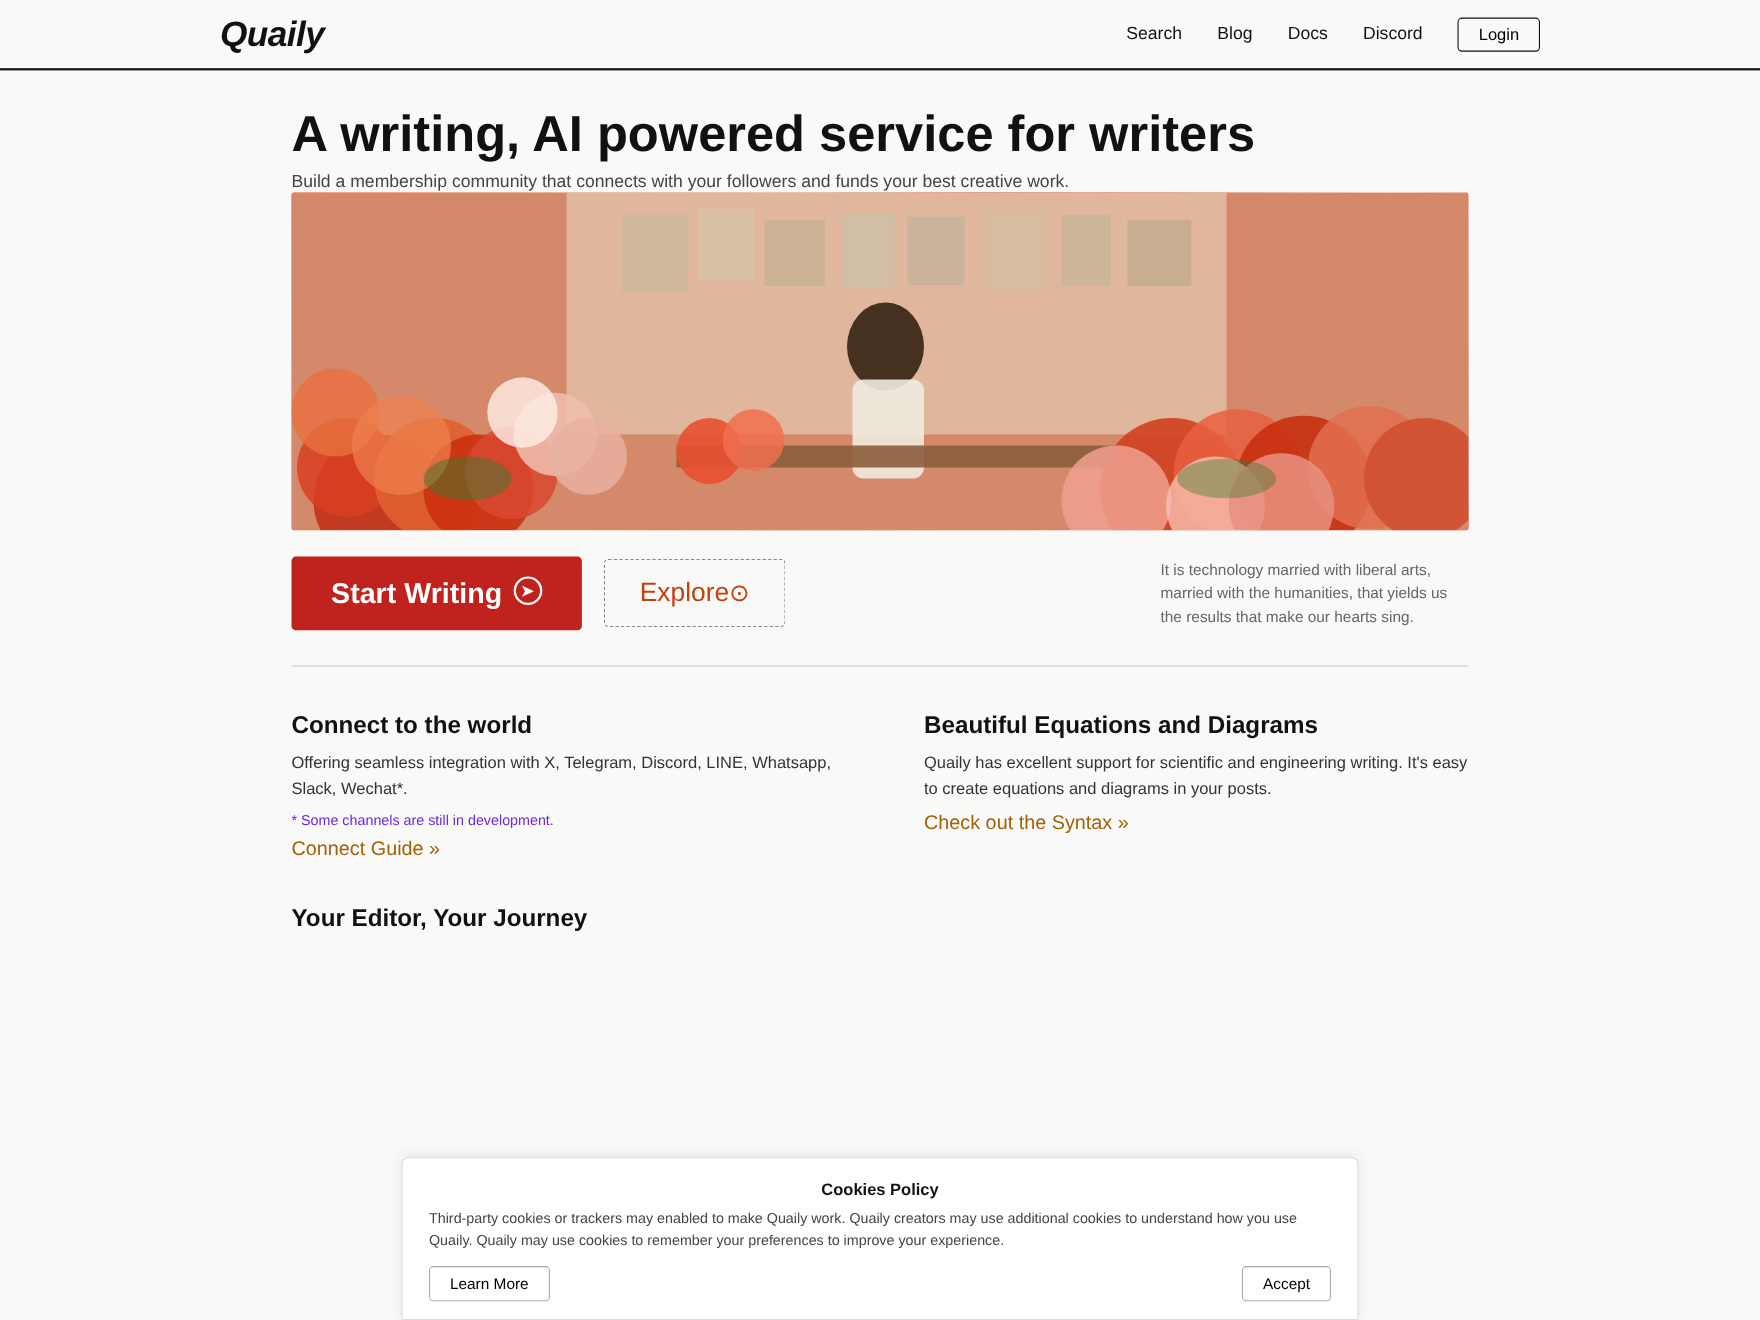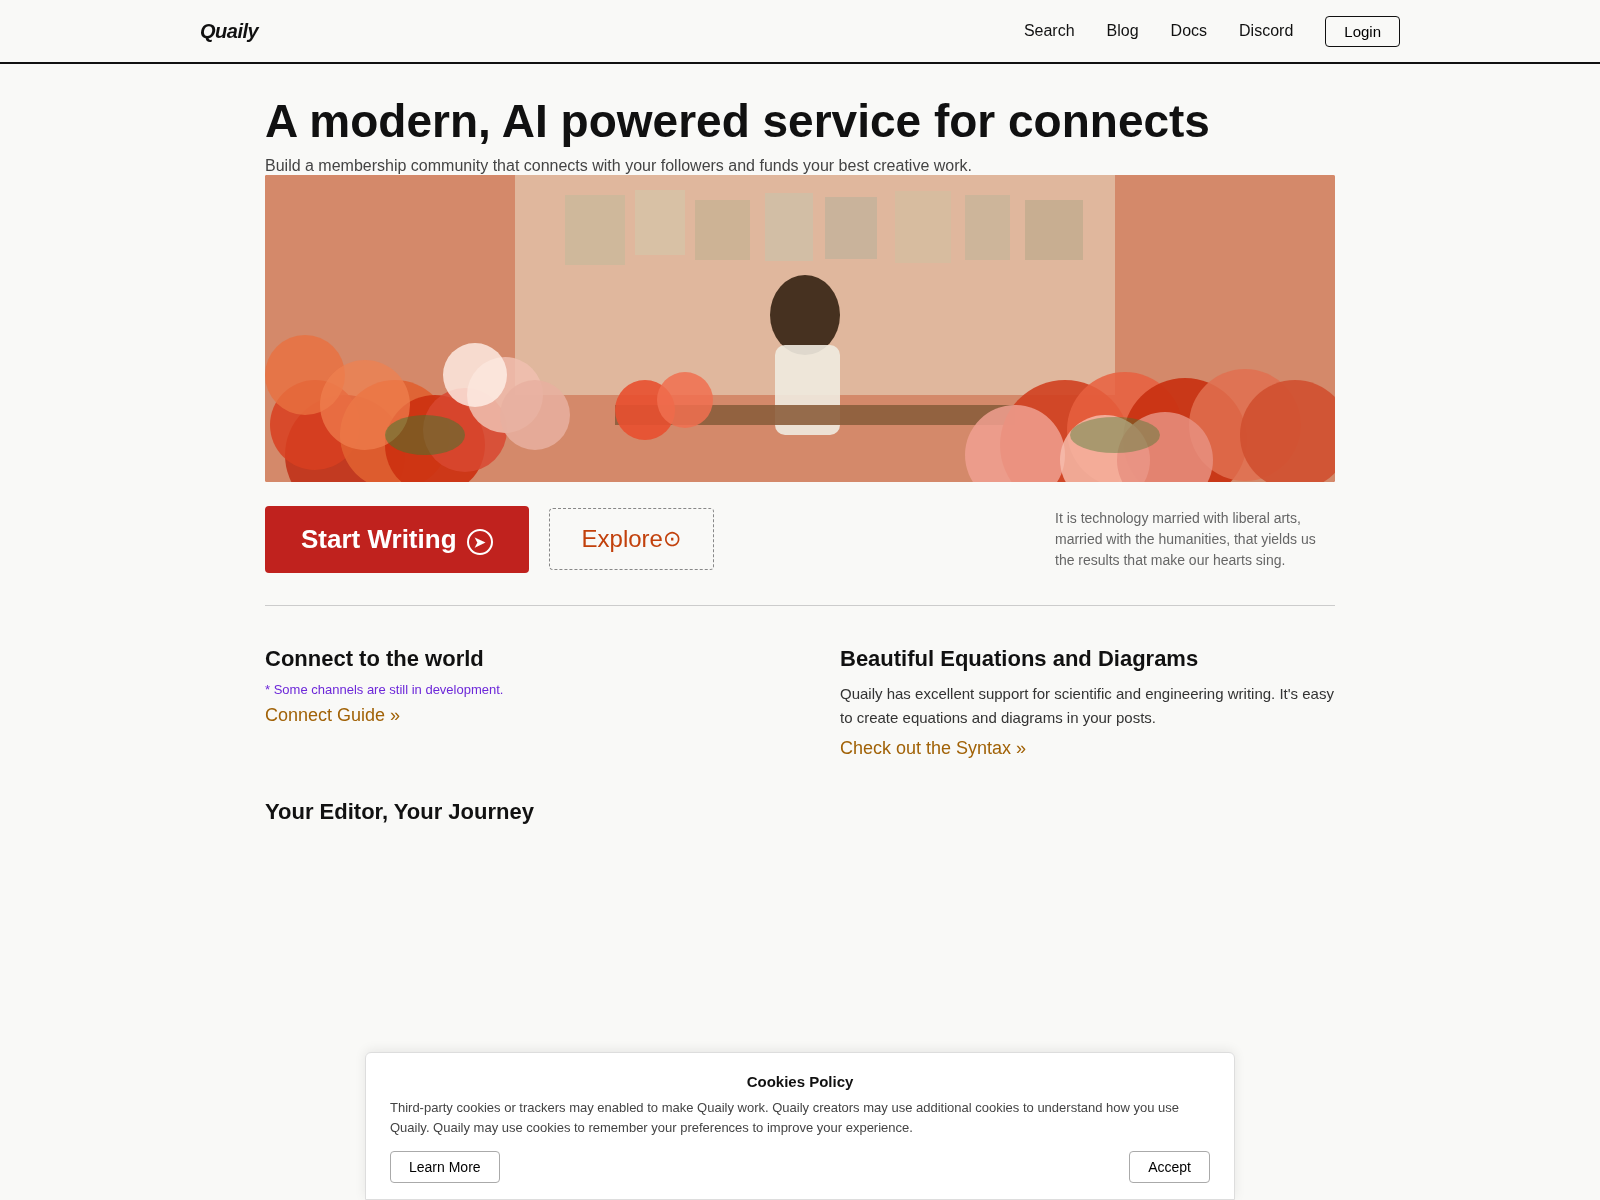--- a/index.html
+++ b/index.html
@@ -15,21 +15,21 @@
       display: flex;
       align-items: center;
       justify-content: space-between;
       padding: 0 200px;
       height: 64px;
       background: #f9f9f7;
       border-bottom: 2px solid #111;
     }
     .logo {
       font-family: Arial, Helvetica, sans-serif;
-      font-size: 20px;
+      font-size: 32px;
       font-weight: 900;
       letter-spacing: -0.5px;
     }
     .logo span { font-style: italic; }
     .nav-links {
       display: flex;
       align-items: center;
       gap: 32px;
     }
     .nav-links a {
@@ -93,21 +93,21 @@
       background: #c0221e;
       color: #fff;
       border: none;
       padding: 18px 36px;
       font-size: 26px;
       font-weight: bold;
       font-family: Arial, sans-serif;
       border-radius: 4px;
       cursor: pointer;
       display: flex;
-      align-items: flex-end;
+      align-items: flex-start;
       gap: 10px;
     }
     .btn-explore {
       background: transparent;
       color: #c2410c;
       border: 1.5px dashed #888;
       padding: 16px 32px;
       font-size: 24px;
       font-family: Arial, sans-serif;
       border-radius: 4px;
@@ -247,21 +247,21 @@
   <div class="nav-links">
     <a href="#">Search</a>
     <a href="#">Blog</a>
     <a href="#">Docs</a>
     <a href="#">Discord</a>
     <button class="login-btn">Login</button>
   </div>
 </nav>
 
 <div class="main-content">
-  <h1 class="hero-title">A modern, AI powered service for connects</h1>
+  <h1 class="hero-title">A writing, AI powered service for writers</h1>
   <p class="hero-subtitle">Build a membership community that connects with your followers and funds your best creative work.</p>
 
   <div class="hero-image">
     <svg class="flower-scene" viewBox="0 0 1070 307" preserveAspectRatio="xMidYMid slice" xmlns="http://www.w3.org/2000/svg">
 
       <rect width="1070" height="307" fill="#d4896a"></rect>
 
       <rect x="250" y="0" width="600" height="220" fill="#e8d5c0" opacity="0.6"></rect>
 
       <rect x="300" y="20" width="60" height="70" fill="#c8b89a" opacity="0.7"></rect>
@@ -319,20 +319,21 @@
     </button>
     <p class="quote-text">It is technology married with liberal arts, married with the humanities, that yields us the results that make our hearts sing.</p>
   </div>
 
   <hr class="divider">
 
   <div class="features-grid">
 
     <div>
       <h2 class="feature-title">Connect to the world</h2>
+      <p class="feature-text">Offering seamless integration with X, Telegram, Discord, LINE, Whatsapp, Slack, Wechat*.</p>
       <p class="feature-note">* Some channels are still in development.</p>
       <a class="feature-link">Connect Guide »</a>
     </div>
 
     <div>
       <h2 class="feature-title">Beautiful Equations and Diagrams</h2>
       <p class="feature-text">Quaily has excellent support for scientific and engineering writing. It's easy to create equations and diagrams in your posts.</p>
       <a class="feature-link">Check out the Syntax »</a>
     </div>
 

